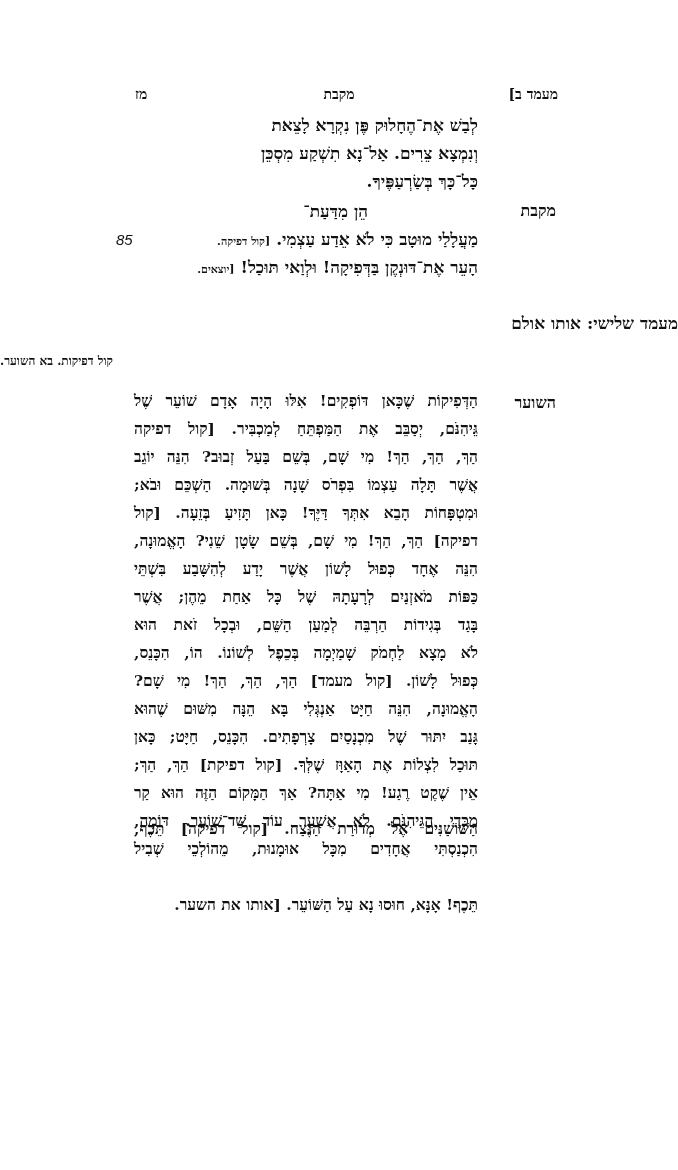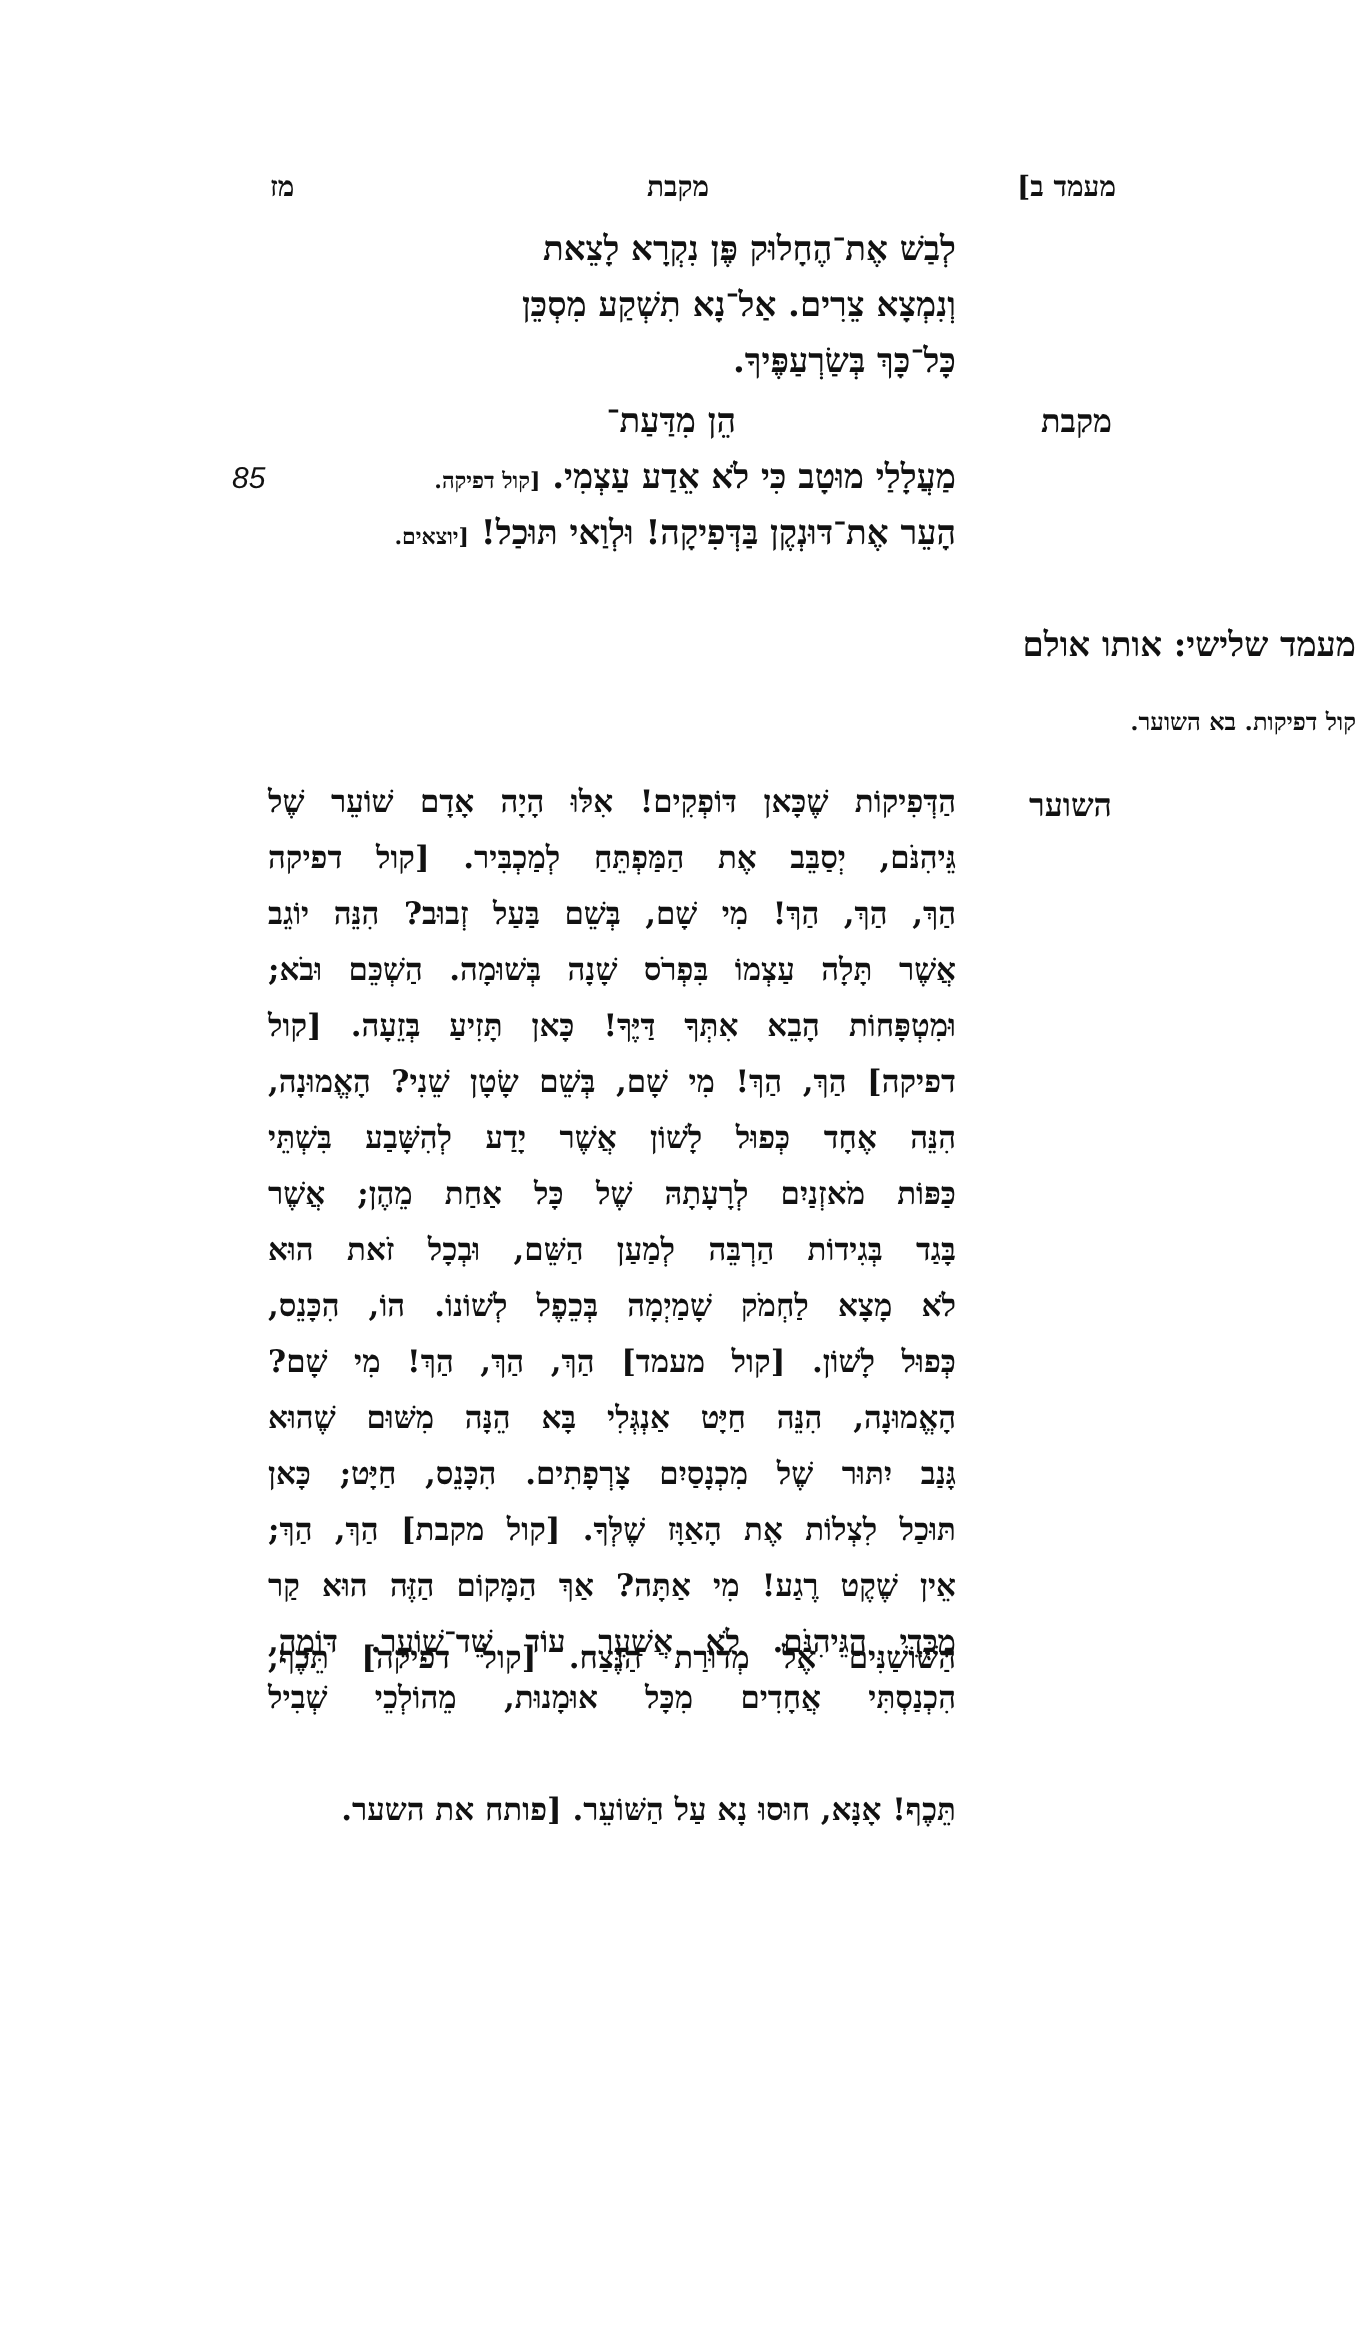--- a/index.html
+++ b/index.html
@@ -8,21 +8,21 @@
   .page { position:absolute; left:0; top:0; width:678px; height:1170px; direction:rtl; }
   .hdr { position:absolute; top:86px; font-size:14px; font-weight:bold; }
   .hdr-right { right:120px; }
   .hdr-center { left:0; right:0; text-align:center; }
   .hdr-left { left:135px; }
   .line { position:absolute; right:200px; font-size:17px; font-weight:bold; white-space:nowrap; line-height:22px; }
   .margin { position:absolute; right:122px; font-size:16px; font-weight:bold; }
   .linenum { position:absolute; left:116px; font-size:15px; font-family:"Liberation Sans", sans-serif;font-style:italic; }
   .stage { font-size:11px; font-weight:bold; }
   .title { position:absolute; left:0; right:0; text-align:right; top:313px; font-size:17px; font-weight:bold; }
-  .subtitle { position:absolute; left:0; right:0; text-align:right; top:354px; font-size:12px; font-weight:bold; }
+  .subtitle { position:absolute; left:0; right:0; text-align:left; top:354px; font-size:12px; font-weight:bold; }
   .pline { position:absolute; right:200px; left:134px; font-size:15.5px; font-weight:bold; white-space:nowrap; line-height:22px; text-align:justify; text-align-last:justify; }
   .speaker { position:absolute; right:122px; top:393px; font-size:16px; font-weight:bold; }
 </style>
 </head>
 <body>
 
 <div class="page">
   <div class="hdr hdr-right">מעמד ב]</div>
   <div class="hdr hdr-center">מקבת</div>
   <div class="hdr hdr-left">מז</div>
@@ -56,19 +56,19 @@
   <div class="pline" style="top:474px">אֲשֶׁר תָּלָה עַצְמוֹ בִּפְרֹס שָׁנָה בְּשׁוּמָה. הַשְׁכֵּם וּבֹא;</div>
   <div class="pline" style="top:502px">וּמִטְפָּחוֹת הָבֵא אִתְּךָ דַּיֶּךָ! כָּאן תָּזִיעַ בְּזֵעָה. [קול</div>
   <div class="pline" style="top:530px">דפיקה] הַךְ, הַךְ! מִי שָׁם, בְּשֵׁם שָׂטָן שֵׁנִי? הָאֱמוּנָה,</div>
   <div class="pline" style="top:558px">הִנֵּה אֶחָד כְּפוּל לָשׁוֹן אֲשֶׁר יָדַע לְהִשָּׁבַע בִּשְׁתֵּי</div>
   <div class="pline" style="top:586px">כַּפּוֹת מֹאזְנַיִם לְרָעָתָהּ שֶׁל כָּל אַחַת מֵהֶן; אֲשֶׁר</div>
   <div class="pline" style="top:614px">בָּגַד בְּגִידוֹת הַרְבֵּה לְמַעַן הַשֵּׁם, וּבְכָל זֹאת הוּא</div>
   <div class="pline" style="top:642px">לֹא מָצָא לַחְמֹק שָׁמַיְמָה בְּכֵפֶל לְשׁוֹנוֹ. הוֹ, הִכָּנֵס,</div>
   <div class="pline" style="top:670px">כְּפוּל לָשׁוֹן. [קול מעמד] הַךְ, הַךְ, הַךְ! מִי שָׁם?</div>
   <div class="pline" style="top:698px">הָאֱמוּנָה, הִנֵּה חַיָּט אַנְגְּלִי בָּא הֵנָּה מִשּׁוּם שֶׁהוּא</div>
   <div class="pline" style="top:726px">גָּנַב יִתּוּר שֶׁל מִכְנָסַיִם צָרְפָתִים. הִכָּנֵס, חַיָּט; כָּאן</div>
-  <div class="pline" style="top:754px">תּוּכַל לִצְלוֹת אֶת הָאַוָּז שֶׁלְּךָ. [קול מקבת] הַךְ, הַךְ;</div>
+  <div class="pline" style="top:754px">תּוּכַל לִצְלוֹת אֶת הָאַוָּז שֶׁלְּךָ. [קול דפיקת] הַךְ, הַךְ;</div>
   <div class="pline" style="top:782px">אֵין שֶׁקֶט רֶגַע! מִי אַתָּה? אַךְ הַמָּקוֹם הַזֶּה הוּא קַר</div>
   <div class="pline" style="top:810px">מִכְּדֵי הַגֵּיהִנֹּם. לֹא אֲשַׁעֵר עוֹד שֵׁד־שׁוֹעֵר. דּוֹמֶה,</div>
   <div class="pline" style="top:838px">הִכְנַסְתִּי אֲחָדִים מִכָּל אוּמָנוּת, מֵהוֹלְכֵי שְׁבִיל</div>
   <div class="pline" style="top:818px">הַשּׁוֹשַׁנִּים אֶל מְדוּרַת הַנֶּצַח. [קול דפיקה] תֵּכֶף,</div>
-  <div class="pline" style="top:894px; text-align-last:right">תֵּכֶף! אָנָּא, חוּסוּ נָא עַל הַשּׁוֹעֵר. [פותח את השער.</div>
+  <div class="pline" style="top:894px; text-align-last:right">תֵּכֶף! אָנָּא, חוּסוּ נָא עַל הַשּׁוֹעֵר. [אותו את השער.</div>
 </div>
 
 </body></html>

